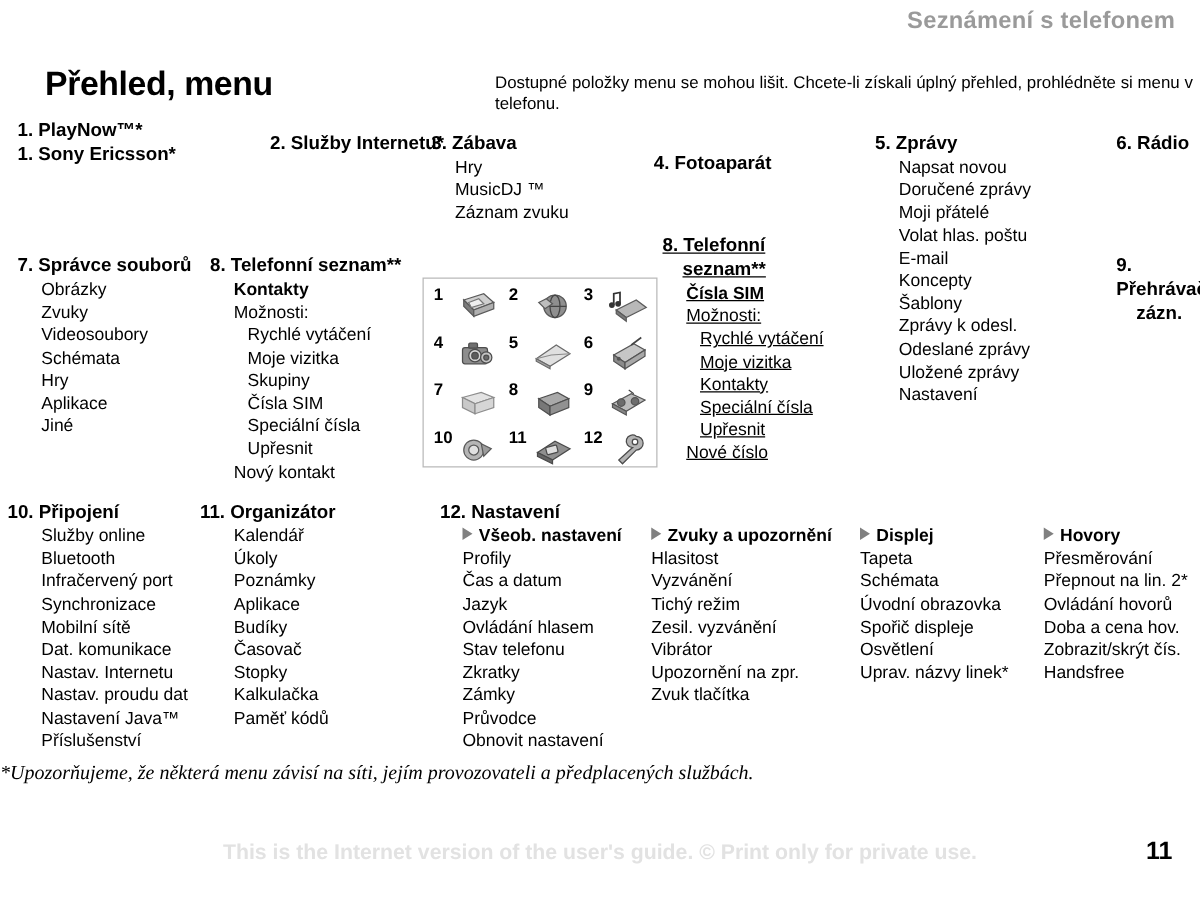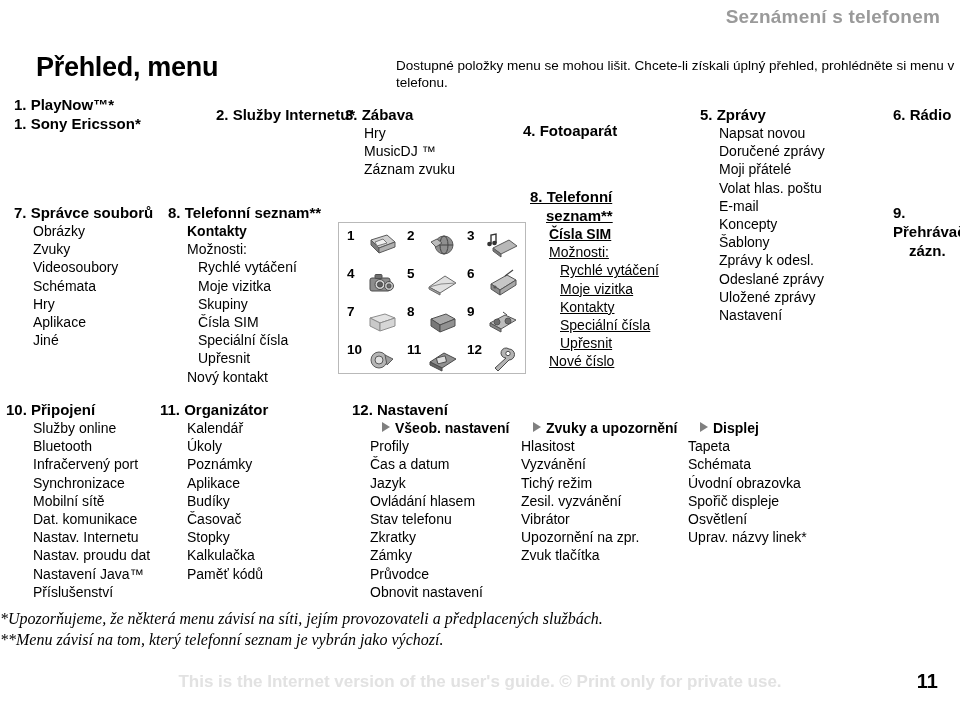--- a/index.html
+++ b/index.html
@@ -75,21 +75,20 @@
   }
   .items li.b { font-weight: bold; }
   .items li.ind { padding-left: 11px; }
 
   
   .sub-head {
     font-size: 14px;
     font-weight: bold;
     white-space: nowrap;
     line-height: 18.2px;
-    margin-left: 12px;
   }
   .tri {
     display: inline-block;
     width: 0; height: 0;
     border-left: 8px solid #808080;
     border-top: 5px solid transparent;
     border-bottom: 5px solid transparent;
     margin-right: 5px;
     vertical-align: 1px;
   }
@@ -508,22 +507,34 @@
     <ul class="items">
       <li>Tapeta</li>
       <li>Schémata</li>
       <li>Úvodní obrazovka</li>
       <li>Spořič displeje</li>
       <li>Osvětlení</li>
       <li>Uprav. názvy linek*</li>
     </ul>
   </div>
 
+  <div class="subcol" style="left:835px; top:419px;">
+    <div class="sub-head">
+      <span class="tri"></span><span>Hovory</span>
+    </div>
+    <ul class="items">
+      <li>Přesměrování</li>
+      <li>Přepnout na lin. 2*</li>
+      <li>Ovládání hovorů</li>
+      <li>Doba a cena hov.</li>
+      <li>Zobrazit/skrýt čís.</li>
+      <li>Handsfree</li>
+    </ul>
+  </div>
 
   <div class="footnotes">
     <div>*Upozorňujeme, že některá menu závisí na síti, jejím provozovateli a předplacených službách.</div>
-    <div>**Menu závisí na tom, který telefonní seznam je vybrán jako výchozí.</div>
   </div>
 
   <div class="watermark">This is the Internet version of the user's guide. © Print only for private use.</div>
   <div class="folio">11</div>
 
 </div>
 
 </body></html>

